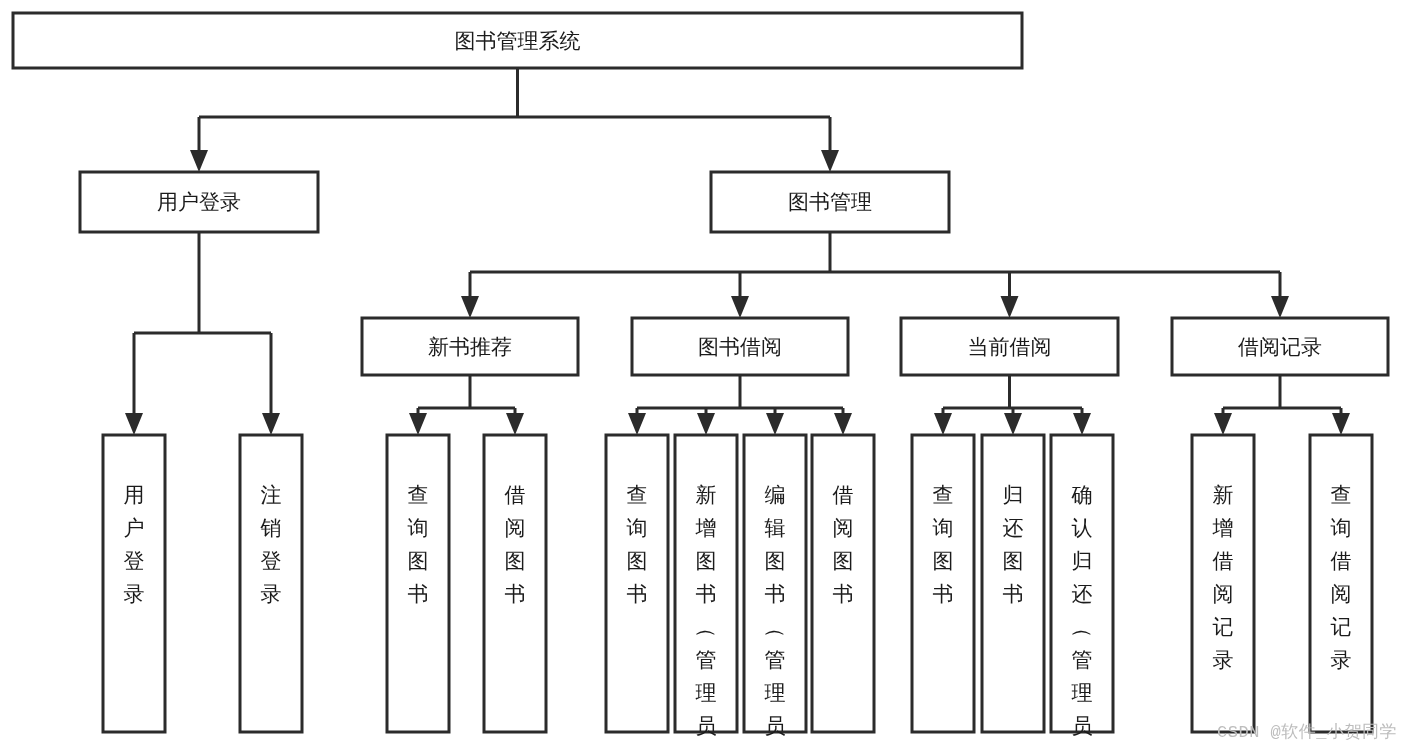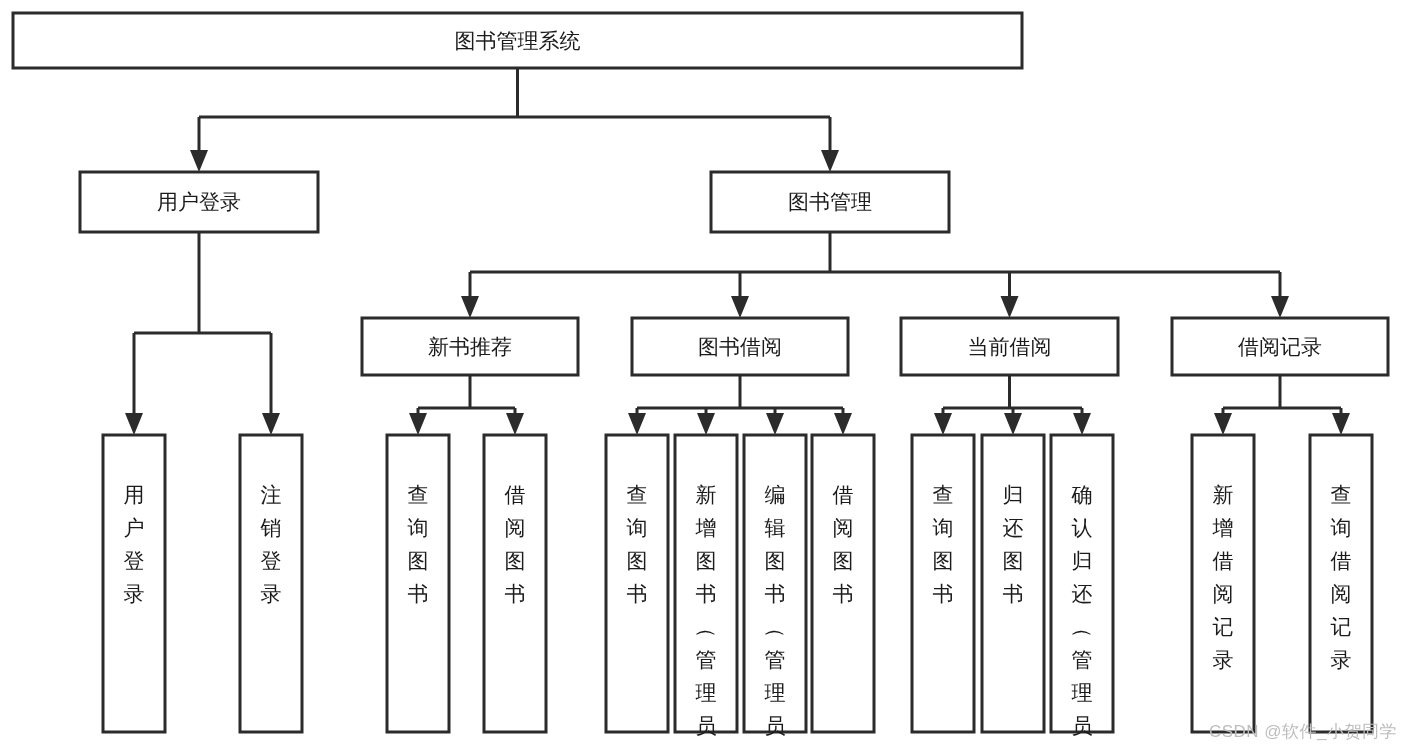--- a/index.html
+++ b/index.html
@@ -48,21 +48,21 @@
     text-anchor: middle;
     dominant-baseline: middle;
   }
   .node-label.vertical {
     font-size: 21px;
   }
   .watermark {
     position: absolute;
     right: 8px;
     bottom: 4px;
-    font-family: Liberation Sans, sans-serif;
+    font-family: Liberation Mono, monospace;
     font-size: 17px;
     color: #bdbdbd;
     white-space: nowrap;
     letter-spacing: 0.5px;
     pointer-events: none;
     user-select: none;
   }
 </style>
 </head>
 <body>

